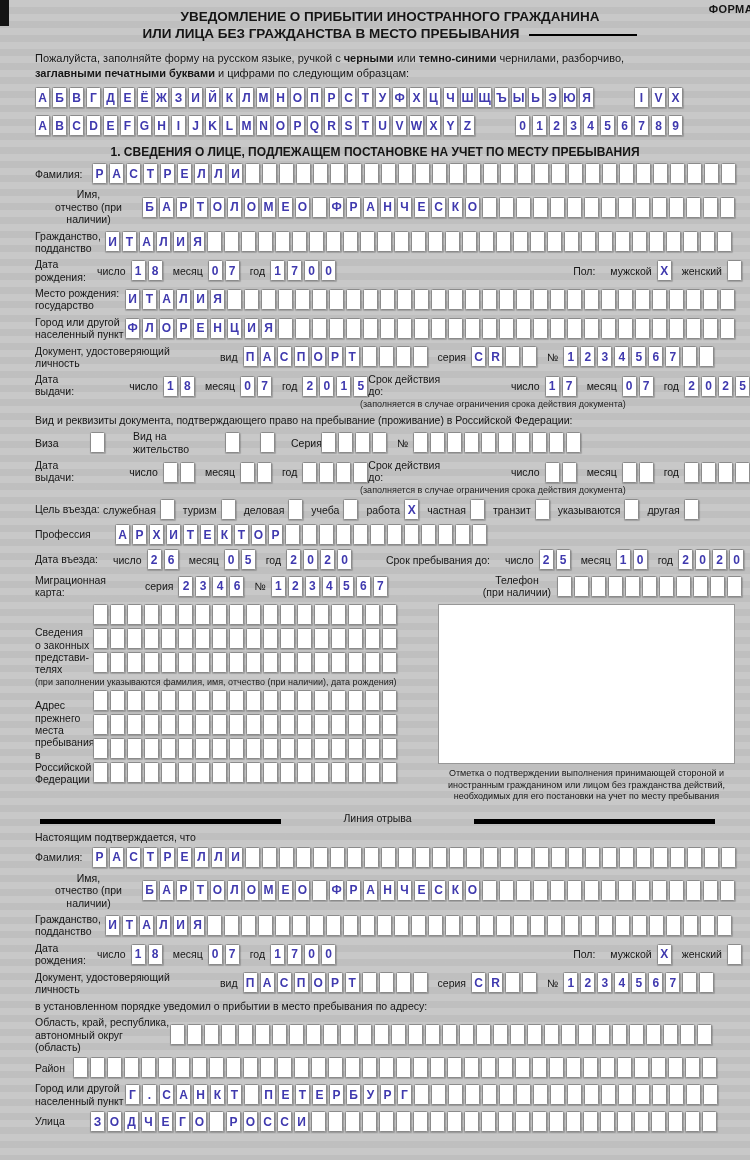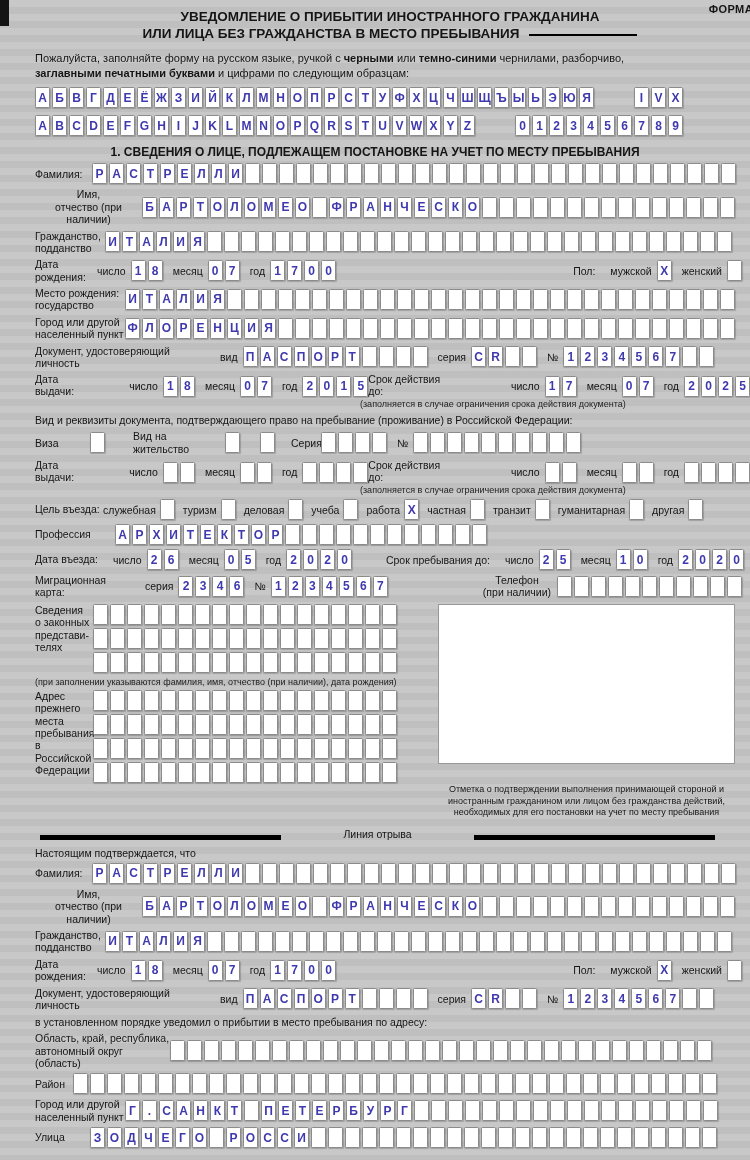--- a/index.html
+++ b/index.html
@@ -33,26 +33,26 @@
   .dv{display:flex;flex-direction:row;}
   .dv .dl{font-size:10.5px;}
   .dv .dr{display:flex;align-items:center;margin-top:2px;}
   .note{font-size:9px;color:#222;}
   .noteright{margin:2px 0 0 360px;}
   .plainline{margin:5px 0 0 35px;font-size:10.5px;}
   .purpitem{display:flex;align-items:center;margin-right:8px;}
   .purpitem .pl{font-size:10.5px;margin-right:4px;}
   .mid{display:flex;margin:5px 15px 0 35px;align-items:flex-start;}
   .midleft{width:395px;flex:none;}
-  .repwrap,.addrwrap{display:flex;align-items:flex-start;}
+  .repwrap,.addrwrap{display:flex;align-items:flex-end;}
   .stackrows .cells{margin-bottom:3px;}
   .centernote{text-align:left;margin:1px 0 3px 0;width:380px;}
   .midright{flex:1;display:flex;flex-direction:column;margin-left:8px;}
   .stampbox{height:158px;background:#fff;border:1px solid #979797;}
-  .stampnote{font-size:9px;line-height:1.3;text-align:center;margin-top:20px;padding:0 4px;}
+  .stampnote{font-size:9px;line-height:1.3;text-align:center;margin-top:4px;padding:0 4px;}
   .tear{display:flex;align-items:flex-end;margin:9px 35px 0 40px;gap:48px;}
   .tearbar{height:5px;background:#000;flex:1;}
   .tearlbl{margin:0 14px;font-size:10.5px;flex:none;} .g6{width:6px;flex:none;} .g8{width:8px;flex:none;}
   .g16{width:16px;flex:none;} .g20{width:20px;flex:none;} .g28{width:28px;flex:none;}
 </style>
 </head>
 <body>
 
 <div class="corner"></div>
 <div class="formmark">ФОРМА</div>
@@ -610,21 +610,21 @@
         <span class="cell"></span>
       </div>
     </div>
   <div class="purpitem">
       <span class="pl">транзит</span>
       <div class="cells">
         <span class="cell"></span>
       </div>
     </div>
   <div class="purpitem">
-      <span class="pl">гуманитарная</span>
+      <span class="pl">указываются</span>
       <div class="cells">
         <span class="cell"></span>
       </div>
     </div>
   <div class="purpitem">
       <span class="pl">другая</span>
       <div class="cells">
         <span class="cell"></span>
       </div>
     </div>

